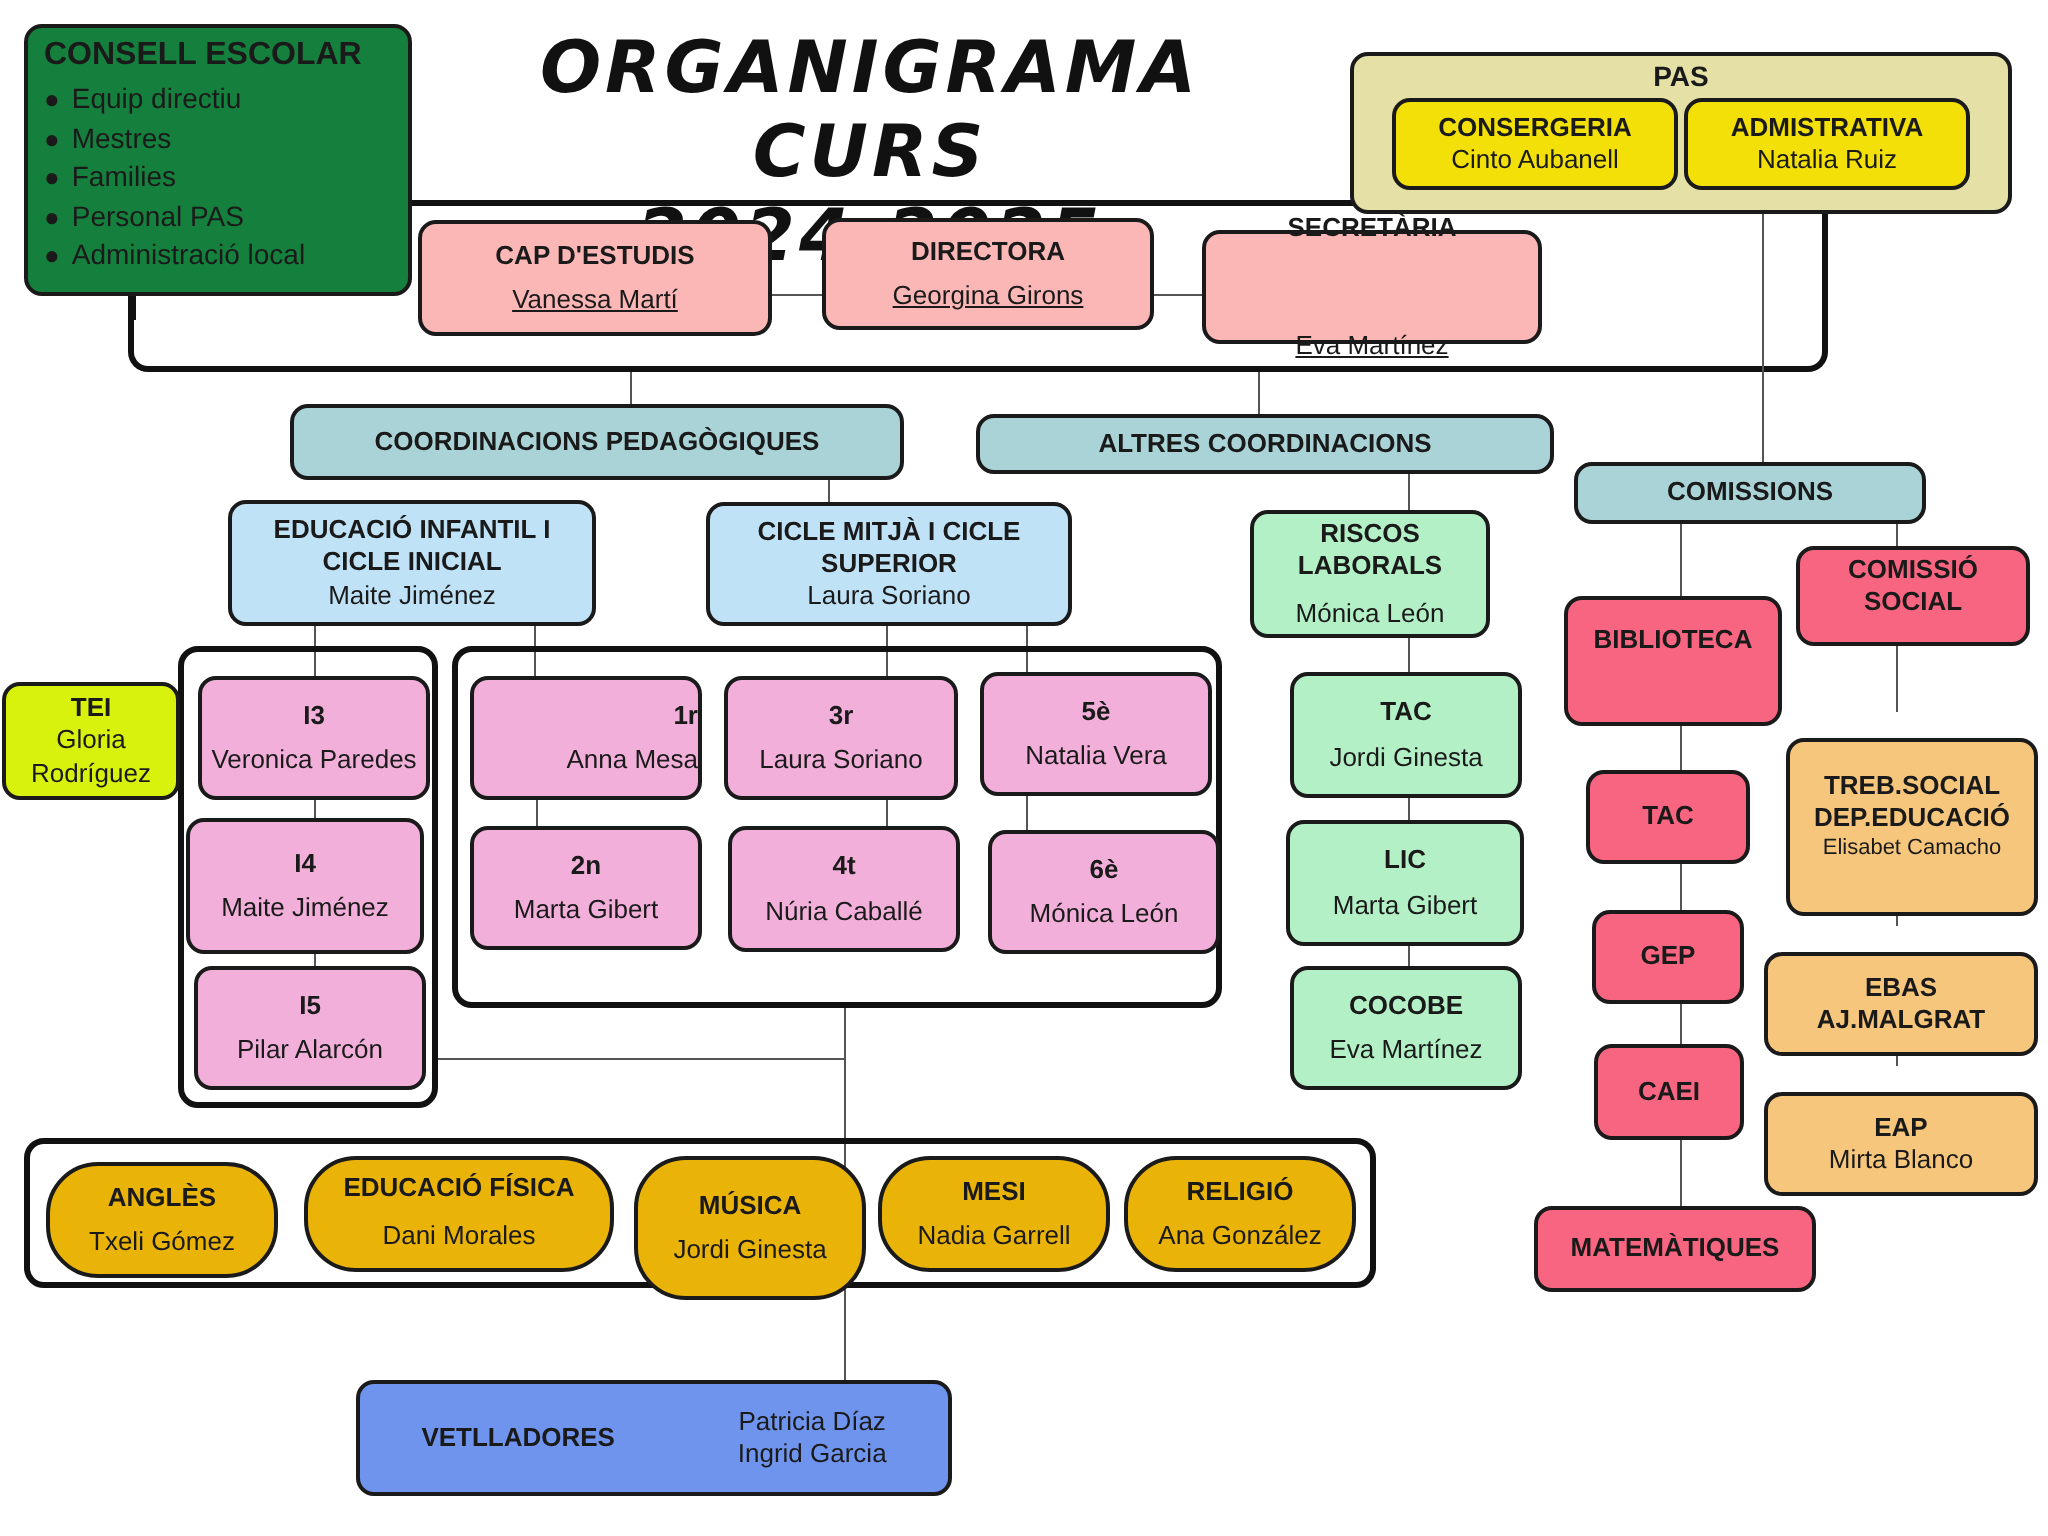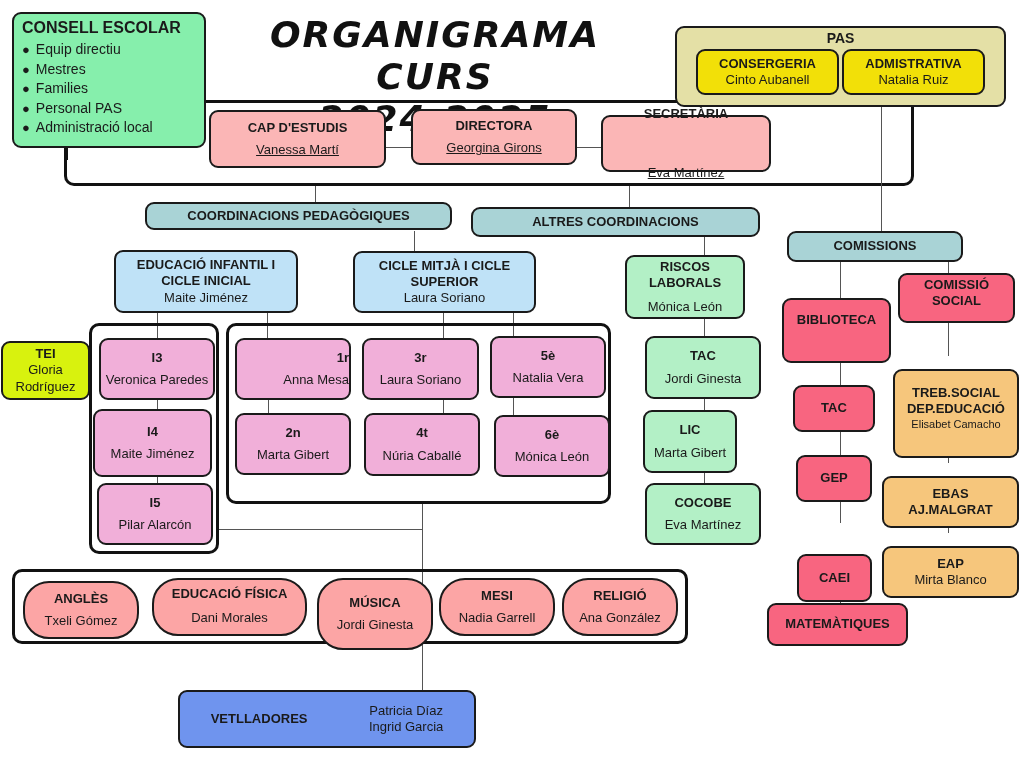--- a/index.html
+++ b/index.html
@@ -23,23 +23,23 @@
   .vl { position:absolute; width:1px; background:#555; }
   .thick-h { position:absolute; height:3px; background:#111; }
 
   .pink { background:#fbb6b6; }
   .teal { background:#a9d3d6; }
   .blue { background:#bfe2f7; }
   .green { background:#b3f0c6; }
   .rose { background:#f1afd9; }
   .red { background:#f86580; }
   .orange { background:#f6c67c;margin-top:14px; }
-  .cream { background:#fca5a5;border-radius:26px; }
+  .cream { background:#eab308;border-radius:26px; }
   .lime { background:#d8f20e; }
-  .violet { background:#86efac; }
+  .violet { background:#15803d; }
   .khaki { background:#e4e0a6; }
   .yellow { background:#f2e008; }
   .vet { background:#6f94ee; }
 
   #title {
     position:absolute; left:230px; top:14px; width:410px; text-align:center;
     font-family:"DejaVu Sans", sans-serif; font-weight:bold; font-style:oblique;
     font-size:36px; line-height:42px; letter-spacing:2px; color:#111;
   }
   #consell { position:absolute; left:12px; top:12px; width:194px; height:136px; align-items:flex-start; justify-content:flex-start; padding:4px 8px; }
@@ -128,24 +128,24 @@
 </div>
 <div class="box pink" style="left:411px; top:109px; width:166px; height:56px;">
   <div class="t">DIRECTORA</div>
   <div class="n u" style="margin-top:6px;">Georgina Girons</div>
 </div>
 <div class="box pink" style="left:601px; top:115px; width:170px; height:57px;gap:36px;">
   <div class="t">SECRETÀRIA</div>
   <div class="n u" style="margin-top:6px;">Eva Martínez</div>
 </div>
 
-<div class="box teal" style="left:145px; top:202px; width:307px; height:28px;">
+<div class="box teal" style="left:145px; top:202px; width:307px; height:38px;">
   <div class="t">COORDINACIONS PEDAGÒGIQUES</div>
 </div>
-<div class="box teal" style="left:471px; top:207px; width:289px; height:30px;">
+<div class="box teal" style="left:488px; top:207px; width:289px; height:30px;">
   <div class="t">ALTRES COORDINACIONS</div>
 </div>
 <div class="box teal" style="left:787px; top:231px; width:176px; height:31px;">
   <div class="t">COMISSIONS</div>
 </div>
 
 <div class="box blue" style="left:114px; top:250px; width:184px; height:63px;">
   <div class="t">EDUCACIÓ INFANTIL I</div>
   <div class="t">CICLE INICIAL</div>
   <div class="n">Maite Jiménez</div>
@@ -230,39 +230,39 @@
 </div>
 
 <div class="box green" style="left:625px; top:255px; width:120px; height:64px;">
   <div class="t">RISCOS LABORALS</div>
   <div class="n" style="margin-top:8px;">Mónica León</div>
 </div>
 <div class="box green" style="left:645px; top:336px; width:116px; height:63px;">
   <div class="t">TAC</div>
   <div class="n" style="margin-top:6px;">Jordi Ginesta</div>
 </div>
-<div class="box green" style="left:643px; top:410px; width:94px; height:63px;">
+<div class="box green" style="left:643px; top:410px; width:119px; height:63px;">
   <div class="t">LIC</div>
   <div class="n" style="margin-top:6px;">Marta Gibert</div>
 </div>
 <div class="box green" style="left:645px; top:483px; width:116px; height:62px;">
   <div class="t">COCOBE</div>
   <div class="n" style="margin-top:6px;">Eva Martínez</div>
 </div>
 
 <div class="box red" style="left:782px; top:298px; width:109px; height:65px; justify-content:flex-start; padding-top:12px;">
   <div class="t">BIBLIOTECA</div>
 </div>
 <div class="box red" style="left:793px; top:385px; width:82px; height:47px;">
   <div class="t">TAC</div>
 </div>
 <div class="box red" style="left:796px; top:455px; width:76px; height:47px;">
   <div class="t">GEP</div>
 </div>
-<div class="box red" style="left:797px; top:522px; width:75px; height:48px;margin-top:32px;">
+<div class="box red" style="left:797px; top:522px; width:75px; height:48px;">
   <div class="t">CAEI</div>
 </div>
 <div class="box red" style="left:767px; top:603px; width:141px; height:43px;">
   <div class="t">MATEMÀTIQUES</div>
 </div>
 
 <div class="box red" style="left:898px; top:273px; width:117px; height:50px; justify-content:flex-start; padding-top:2px;">
   <div class="t">COMISSIÓ</div>
   <div class="t">SOCIAL</div>
 </div>

